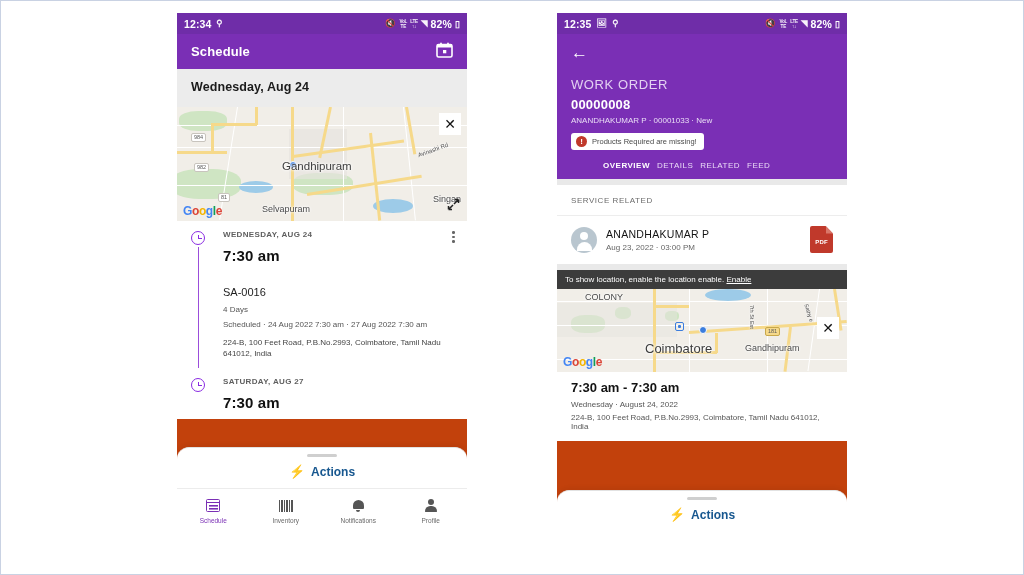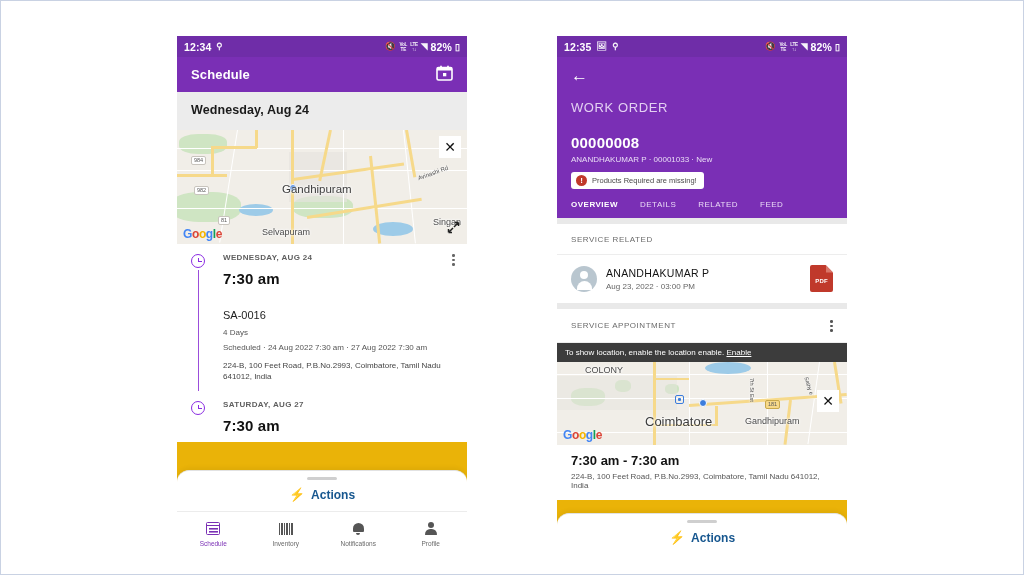--- a/index.html
+++ b/index.html
@@ -8,22 +8,22 @@
     font-family:"Liberation Sans", sans-serif;
     background:#ffffff;
     border:1px solid #c9d2e3;
     position:relative;
     overflow:hidden;
   }
   .stage{ position:absolute; inset:0; }
 
   
   .phone{
-    position:absolute; top:35px; width:290px; height:518px;
-    background:#eab308; overflow:hidden;
+    position:absolute; top:12px; width:290px; height:518px;
+    background:#c2410c; overflow:hidden;
   }
   #phone-left { left:176px; }
   #phone-right{ left:556px; }
 
   
   .statusbar{
     height:21px; background:#6F2DA8; color:#fff;
     display:flex; align-items:center; padding:0 7px;
     font-size:10.5px; font-weight:bold; letter-spacing:.1px;
   }
@@ -170,33 +170,33 @@
     content:"";position:absolute;left:3.5px;bottom:0;width:4px;height:2.4px;background:#555;border-radius:0 0 2px 2px;
   }
   .prof-glyph{ width:13px;height:13px;position:relative; }
   .prof-glyph::before{content:"";position:absolute;left:3.5px;top:0;width:6px;height:6px;border-radius:50%;background:#555;}
   .prof-glyph::after{content:"";position:absolute;left:0.5px;bottom:0;width:12px;height:6.5px;border-radius:6px 6px 1px 1px;background:#555;}
 
   
   .wo-head{ background:#7A2FB5; color:#fff; padding:10px 14px 0; }
   .back-ico{ font-size:17px; line-height:17px; color:#fff; width:20px; }
   .wo-kicker{ font-size:13px; letter-spacing:.6px; color:#e3d0f2; margin-top:16px; }
-  .wo-num{ font-size:15px; font-weight:bold; margin-top:19px; letter-spacing:.2px; }
+  .wo-num{ font-size:13px; font-weight:bold; margin-top:5px; letter-spacing:.2px; }
   .wo-sub{ font-size:8px; color:#e9dcf5; margin-top:4px; }
   .wo-badge{
     display:inline-flex;align-items:center;gap:5px;background:#fff;
     border-radius:3px; padding:3px 7px 3px 5px; margin-top:8px;
   }
   .warn-ico{
     width:11px;height:11px;border-radius:50%;background:#C0392B;
     display:flex;align-items:center;justify-content:center;
     color:#fff;font-size:8px;font-weight:bold;line-height:11px;
   }
   .wo-badge span.txt{ font-size:7.5px; color:#4a4a4a; }
-  .wo-tabs{ display:flex; gap:22px; margin-top:11px; padding-bottom:9px; }
+  .wo-tabs{ display:flex; gap:7px; margin-top:11px; padding-bottom:9px;margin-left:32px; }
   .wo-tab{ font-size:8px; letter-spacing:.5px; color:#ead9f7; }
   .wo-tab.active{ color:#fff; font-weight:bold; }
 
   
   .rbody{ background:#fff; }
   .strip{ height:6px; background:#e9e9e9; }
   .sec-label{
     font-size:8px; letter-spacing:.55px; color:#6b6b6b;
     padding:11px 14px 10px; border-bottom:1px solid #ededed;
     display:flex; align-items:center;
@@ -438,28 +438,20 @@
         </div>
         <div class="pdf-ico">
           <div class="sh"></div>
             <div class="fold"></div>
           <div class="lbl">PDF</div>
         </div>
       </div>
 
       <div class="strip"></div>
 
-      <div class="sec-label">
-        <span>SERVICE APPOINTMENT</span>
-        <span class="kb">
-            <span></span>
-            <span></span>
-            <span></span>
-          </span>
-      </div>
 
       <div class="locbanner">
         <span>To show location, enable the location enable.</span>
         <u>Enable</u>
       </div>
 
       <div class="map" id="map-right">
         <div class="map-bg">
           <div class="green" style="left:14px;top:26px;width:34px;height:18px;"></div>
           <div class="green" style="left:58px;top:18px;width:16px;height:12px;"></div>
@@ -487,20 +479,21 @@
         <div class="maplabel" style="left:188px;top:54px;">Gandhipuram</div>
         <div class="maplabel" style="left:198px;top:16px;font-size:5.5px;transform:rotate(90deg);transform-origin:left top;">7th St Est</div>
         <div class="maplabel" style="left:252px;top:14px;font-size:5.5px;transform:rotate(72deg);transform-origin:left top;">Sathy e</div>
         <div class="shield" style="left:208px;top:38px;background:#f6d98a;border-color:#c8a84b;">181</div>
         <div class="glogo"><i class="g1">G</i><i class="g2">o</i><i class="g3">o</i><i class="g4">g</i><i class="g5">l</i><i class="g6">e</i></div>
         <div class="map-close" style="right:8px;top:28px;">✕</div>
       </div>
 
       <div class="appt-info">
         <div class="appt-time">7:30 am - 7:30 am</div>
+        <div class="appt-day">Wednesday · August 24, 2022</div>
         <div class="appt-addr">224-B, 100 Feet Road, P.B.No.2993, Coimbatore, Tamil Nadu 641012, India</div>
       </div>
     </div>
 
     <div class="sheet" style="bottom:0;">
       <div class="handle"></div>
       <div class="actions">
         <span class="bolt">⚡</span>
         <span>Actions</span>
       </div>

